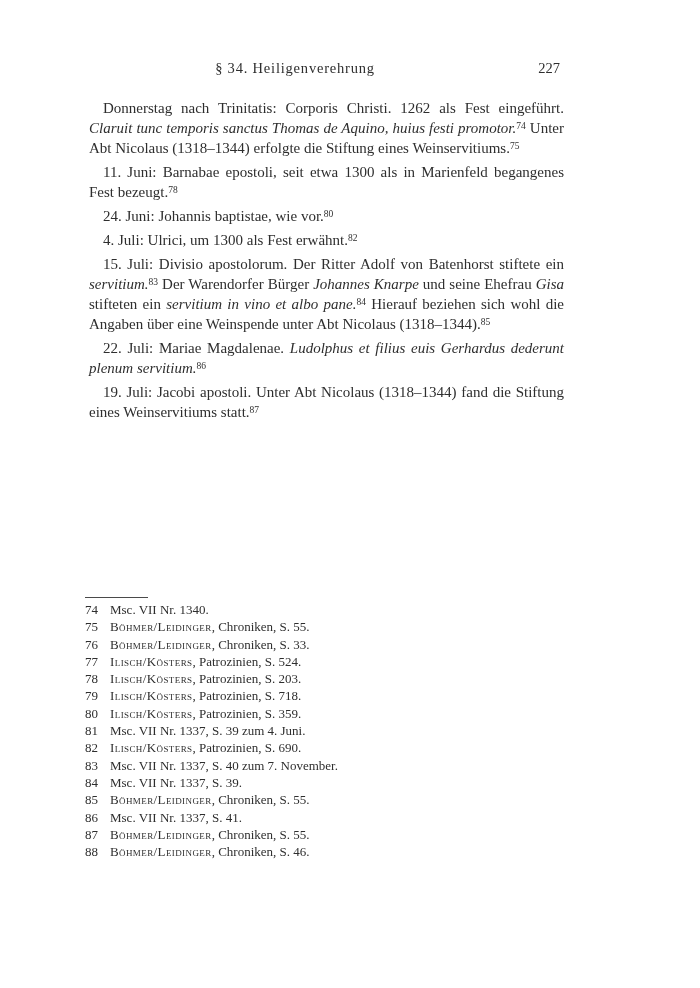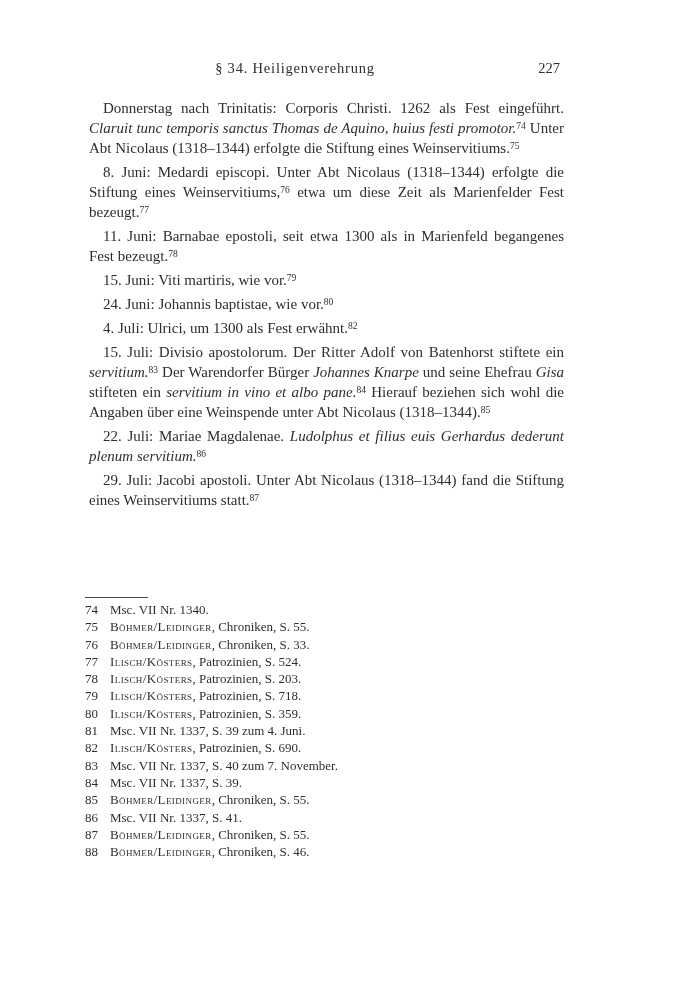--- a/index.html
+++ b/index.html
@@ -39,28 +39,26 @@
 <body>
 
 <div class="page">
   <header class="running-head">
     <div class="head-title">§ 34. Heiligenverehrung</div>
     <div class="page-num">227</div>
   </header>
 
   <main class="body-text" id="body-text">
       <p class="para"><span class="rn">Donnerstag nach Trinitatis: Corporis Christi. 1262 als Fest eingeführt. </span><span class="ri">Claruit tunc temporis sanctus Thomas de Aquino, huius festi promotor.</span><sup class="rsup">74</sup><span class="rn"> Unter Abt Nicolaus (1318–1344) erfolgte die Stiftung eines Weinservitiums.</span><sup class="rsup">75</sup></p>
-      <p class="para"><span class="rn">8. Juni: Medardi episcopi. Unter Abt Nicolaus (1318–1344) erfolgte die Stiftung eines Weinservitiums,</span><sup class="rsup">76</sup><span class="rn"> etwa um diese Zeit als Marienfelder Fest bezeugt.</span><sup class="rsup">77</sup></p>
       <p class="para"><span class="rn">11. Juni: Barnabae epostoli, seit etwa 1300 als in Marienfeld begangenes Fest bezeugt.</span><sup class="rsup">78</sup></p>
-      <p class="para"><span class="rn">15. Juni: Viti martiris, wie vor.</span><sup class="rsup">79</sup></p>
       <p class="para"><span class="rn">24. Juni: Johannis baptistae, wie vor.</span><sup class="rsup">80</sup></p>
       <p class="para"><span class="rn">4. Juli: Ulrici, um 1300 als Fest erwähnt.</span><sup class="rsup">82</sup></p>
       <p class="para"><span class="rn">15. Juli: Divisio apostolorum. Der Ritter Adolf von Batenhorst stiftete ein </span><span class="ri">servitium.</span><sup class="rsup">83</sup><span class="rn"> Der Warendorfer Bürger </span><span class="ri">Johannes Knarpe</span><span class="rn"> und seine Ehefrau </span><span class="ri">Gisa</span><span class="rn"> stifteten ein </span><span class="ri">servitium in vino et albo pane.</span><sup class="rsup">84</sup><span class="rn"> Hierauf beziehen sich wohl die Angaben über eine Weinspende unter Abt Nicolaus (1318–1344).</span><sup class="rsup">85</sup></p>
       <p class="para"><span class="rn">22. Juli: Mariae Magdalenae. </span><span class="ri">Ludolphus et filius euis Gerhardus dederunt plenum servitium.</span><sup class="rsup">86</sup></p>
-      <p class="para"><span class="rn">29. Juli: Jacobi apostoli. Unter Abt Nicolaus (1318–1344) fand die Stiftung eines Weinservitiums statt.</span><sup class="rsup">87</sup></p>
+      <p class="para"><span class="rn">19. Juli: Jacobi apostoli. Unter Abt Nicolaus (1318–1344) fand die Stiftung eines Weinservitiums statt.</span><sup class="rsup">87</sup></p>
     </main>
 
   <div class="fn-rule"></div>
 
   <section class="footnotes" id="footnotes">
       <div class="fn">
         <span class="fn-num">74</span>
         <span class="fn-text"><span class="rn">Msc. VII Nr. 1340.</span></span>
       </div>
       <div class="fn">

